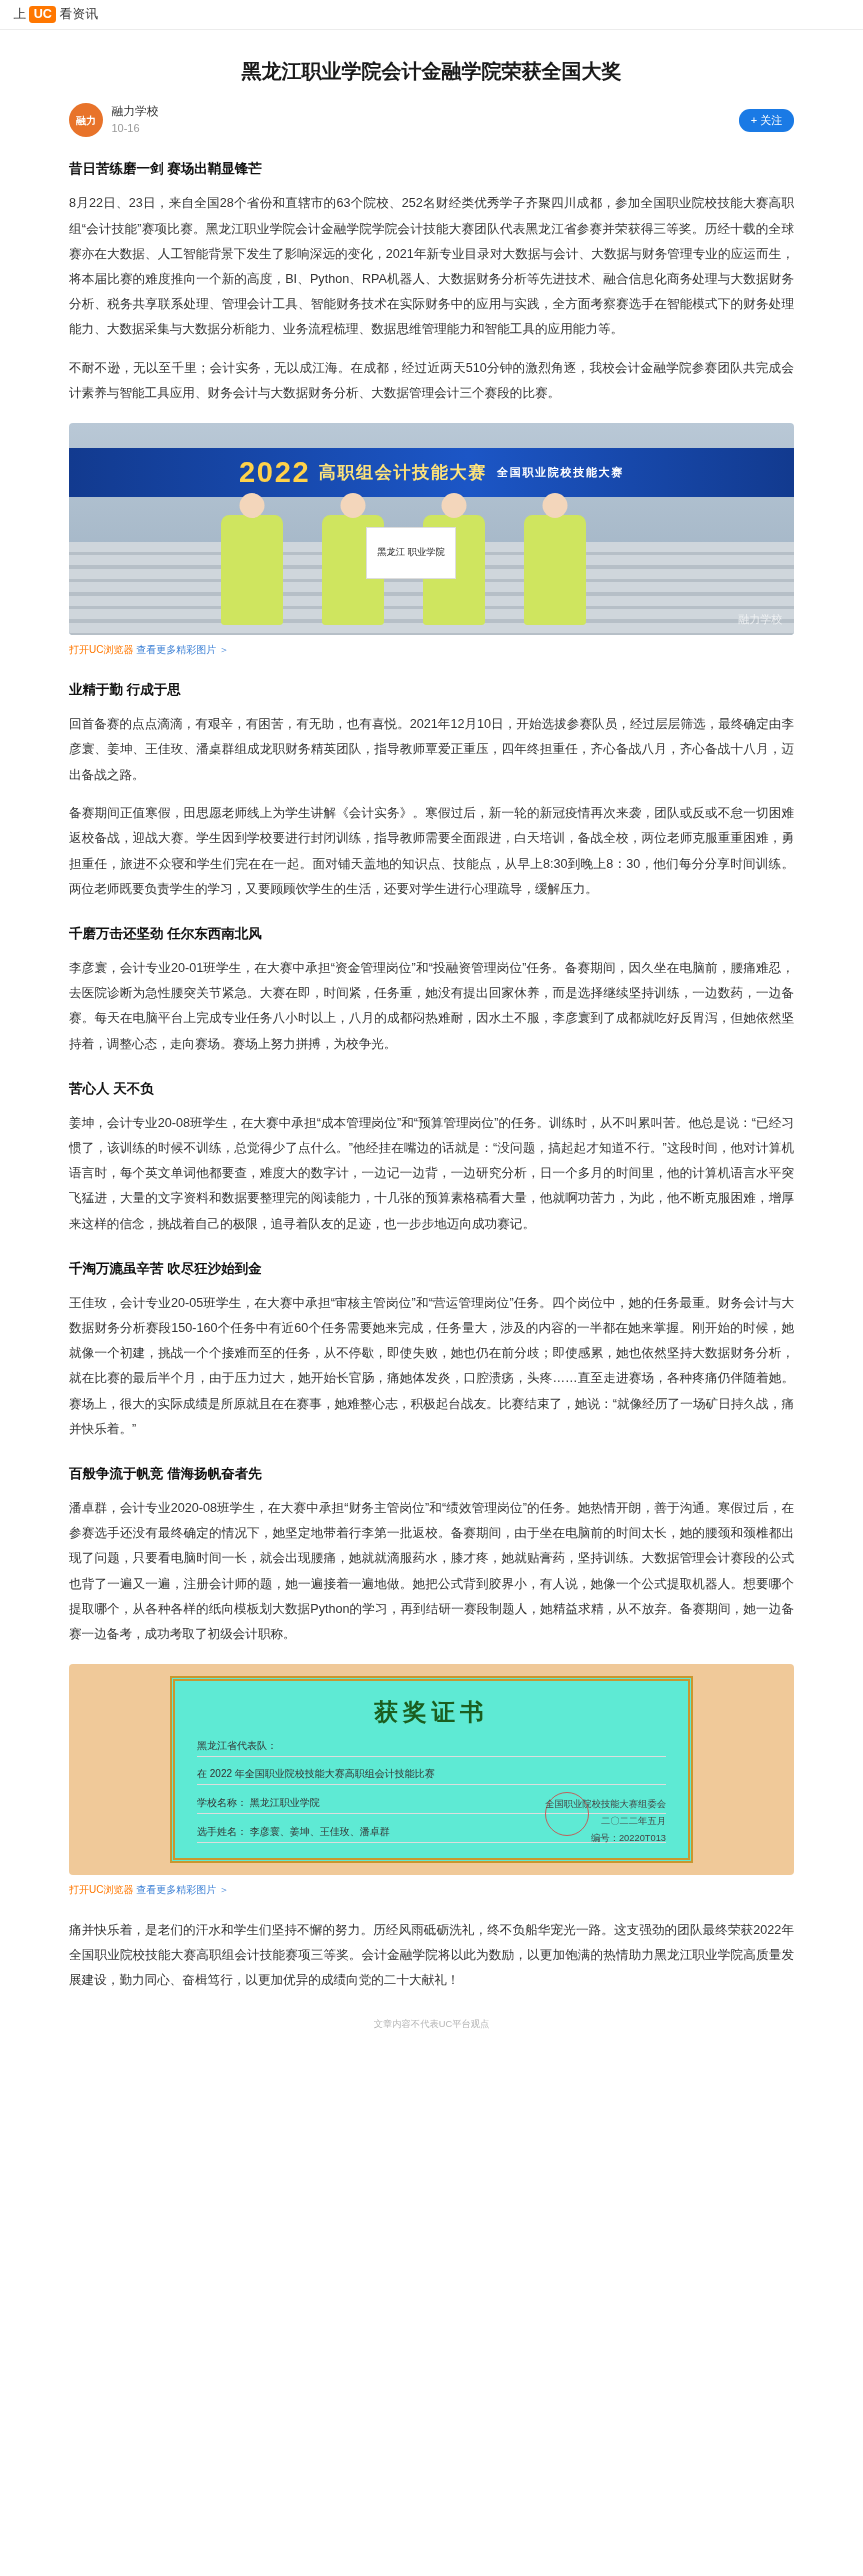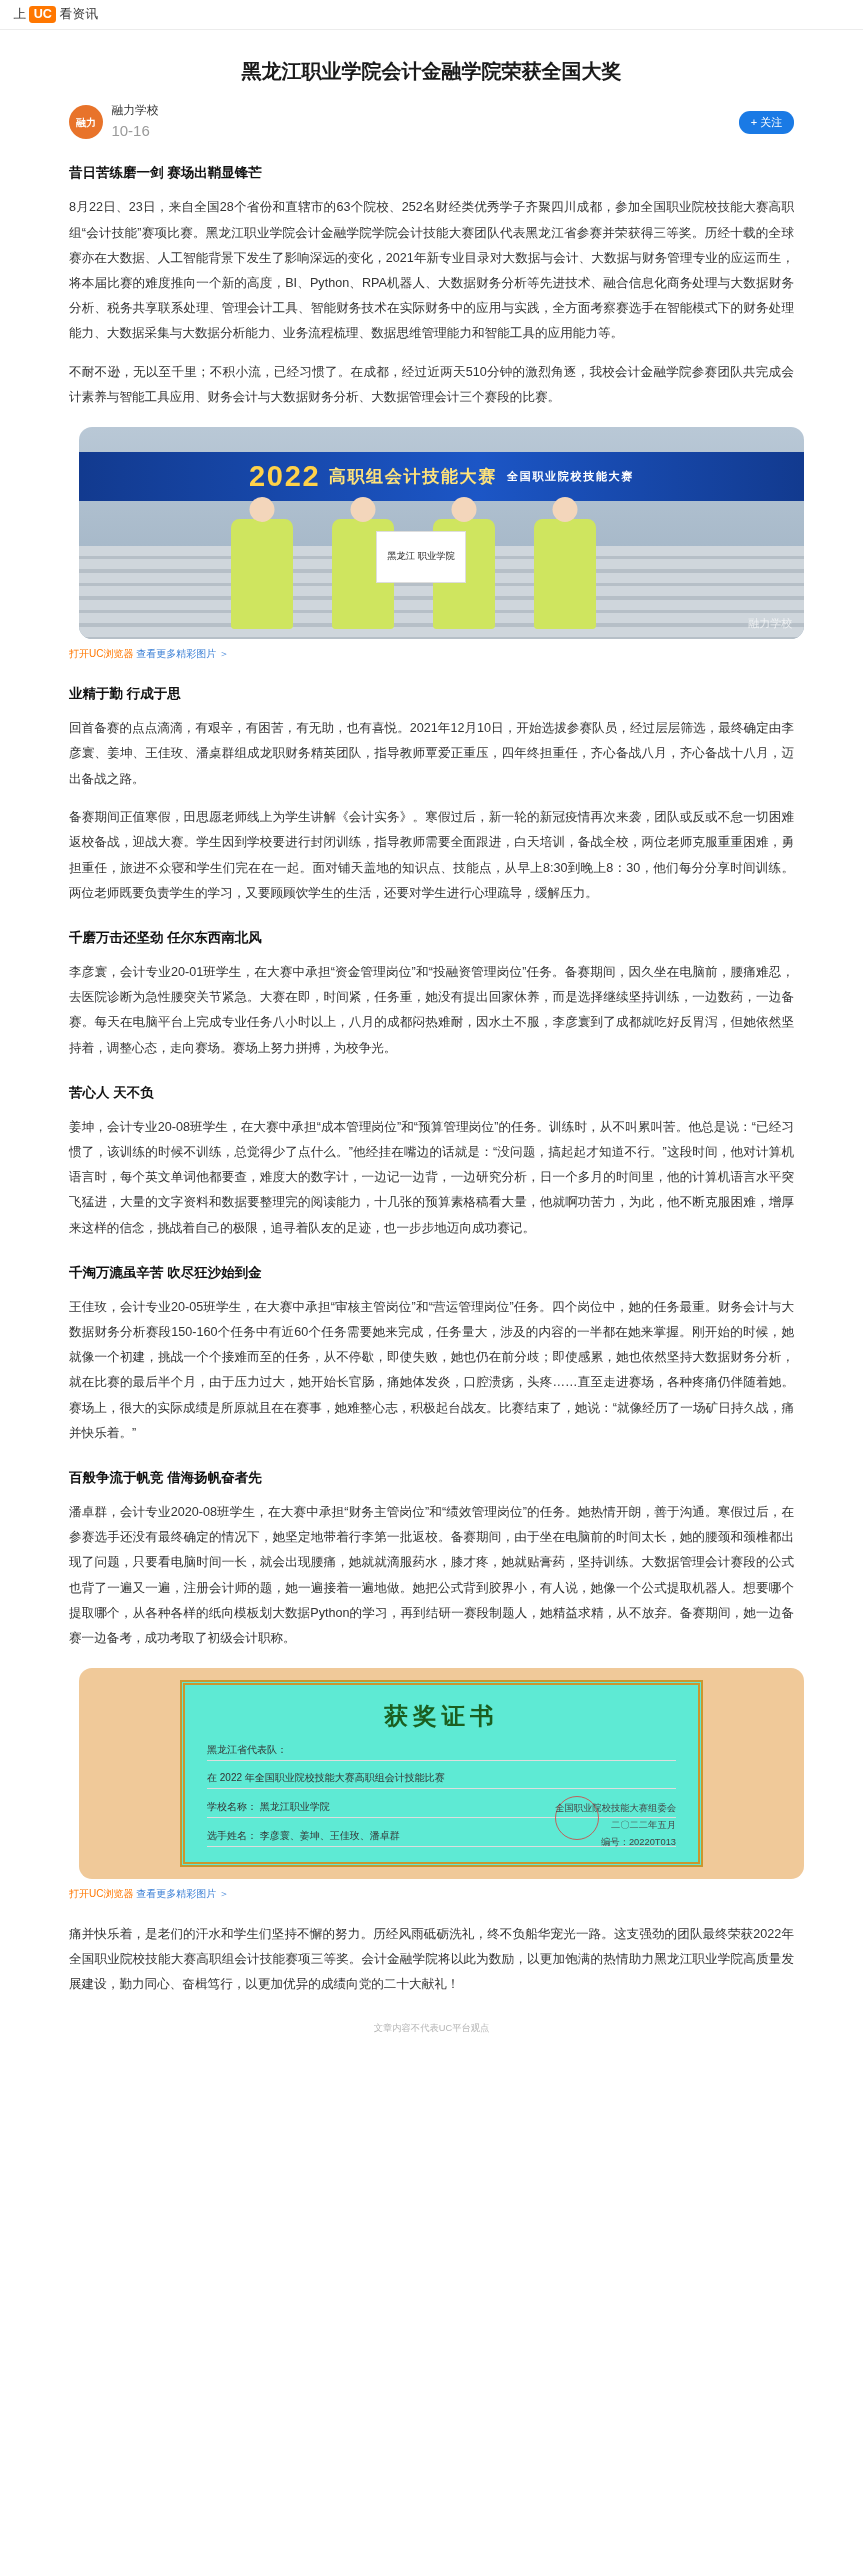--- a/index.html
+++ b/index.html
@@ -60,21 +60,21 @@
     display:flex;
     align-items:center;
     justify-content:center;
     flex-shrink:0;
     line-height:1.1;
     text-align:center;
     font-weight:bold;
   }
   .author-meta { margin-left:8.4px; flex:1; }
   .author-name { font-size:11.8px; color:#333; line-height:1.3; }
-  .author-date { font-size:15px; color:#9a9a9a; line-height:1.4; margin-top:1.7px; }
+  .author-date { font-size:11px; color:#9a9a9a; line-height:1.4; margin-top:1.7px; }
   .follow-btn {
     background:#1a7ae5;
     color:#fff;
     font-size:11px;
     border-radius:11px;
     padding:4.2px 11.8px;
     border:none;
     cursor:pointer;
     white-space:nowrap;
   }
@@ -94,22 +94,21 @@
     margin:0 0 13.5px 0;
     text-align:justify;
   }
 
   
   .figure { margin:17px 0 5px 0; }
   .photo {
     width:100%;
     position:relative;
     overflow:hidden;
-    border-radius:13px;
-    margin-left:10px;
+    border-radius:4px;
   }
   .photo-1 { height:212px; background:linear-gradient(#b9c8d6,#9aaec0); }
   .photo-2 { height:211px; background:#f0c999; }
 
   
   .banner {
     position:absolute; left:0; top:25px; width:100%; height:49px;
     background:linear-gradient(90deg,#123a8f,#1c56c6 55%,#123a8f);
     display:flex; align-items:center; justify-content:center;
     color:#ffe37a; font-size:17px; font-weight:bold; letter-spacing:1.7px;
@@ -177,21 +176,21 @@
       <div class="avatar">融力</div>
       <div class="author-meta">
         <div class="author-name">融力学校</div>
         <div class="author-date">10-16</div>
       </div>
       <button class="follow-btn">+ 关注</button>
     </div>
 
     <h2 class="sec-title">昔日苦练磨一剑 赛场出鞘显锋芒</h2>
     <p class="para">8月22日、23日，来自全国28个省份和直辖市的63个院校、252名财经类优秀学子齐聚四川成都，参加全国职业院校技能大赛高职组“会计技能”赛项比赛。黑龙江职业学院会计金融学院学院会计技能大赛团队代表黑龙江省参赛并荣获得三等奖。历经十载的全球赛亦在大数据、人工智能背景下发生了影响深远的变化，2021年新专业目录对大数据与会计、大数据与财务管理专业的应运而生，将本届比赛的难度推向一个新的高度，BI、Python、RPA机器人、大数据财务分析等先进技术、融合信息化商务处理与大数据财务分析、税务共享联系处理、管理会计工具、智能财务技术在实际财务中的应用与实践，全方面考察赛选手在智能模式下的财务处理能力、大数据采集与大数据分析能力、业务流程梳理、数据思维管理能力和智能工具的应用能力等。</p>
-    <p class="para">不耐不逊，无以至千里；不积小流，已经习惯了。在成都，经过近两天510分钟的激烈角逐，我校会计金融学院参赛团队共完成会计素养与智能工具应用、财务会计与大数据财务分析、大数据管理会计三个赛段的比赛。</p>
+    <p class="para">不耐不逊，无以至千里；会计实务，无以成江海。在成都，经过近两天510分钟的激烈角逐，我校会计金融学院参赛团队共完成会计素养与智能工具应用、财务会计与大数据财务分析、大数据管理会计三个赛段的比赛。</p>
 
     <div class="figure">
       <div class="photo photo-1">
         <div class="banner">
           <span class="big-year">2022</span>
           <span>高职组会计技能大赛</span>
           <span class="sub">全国职业院校技能大赛</span>
         </div>
         <div class="stairs"></div>
         <div class="person p1">

